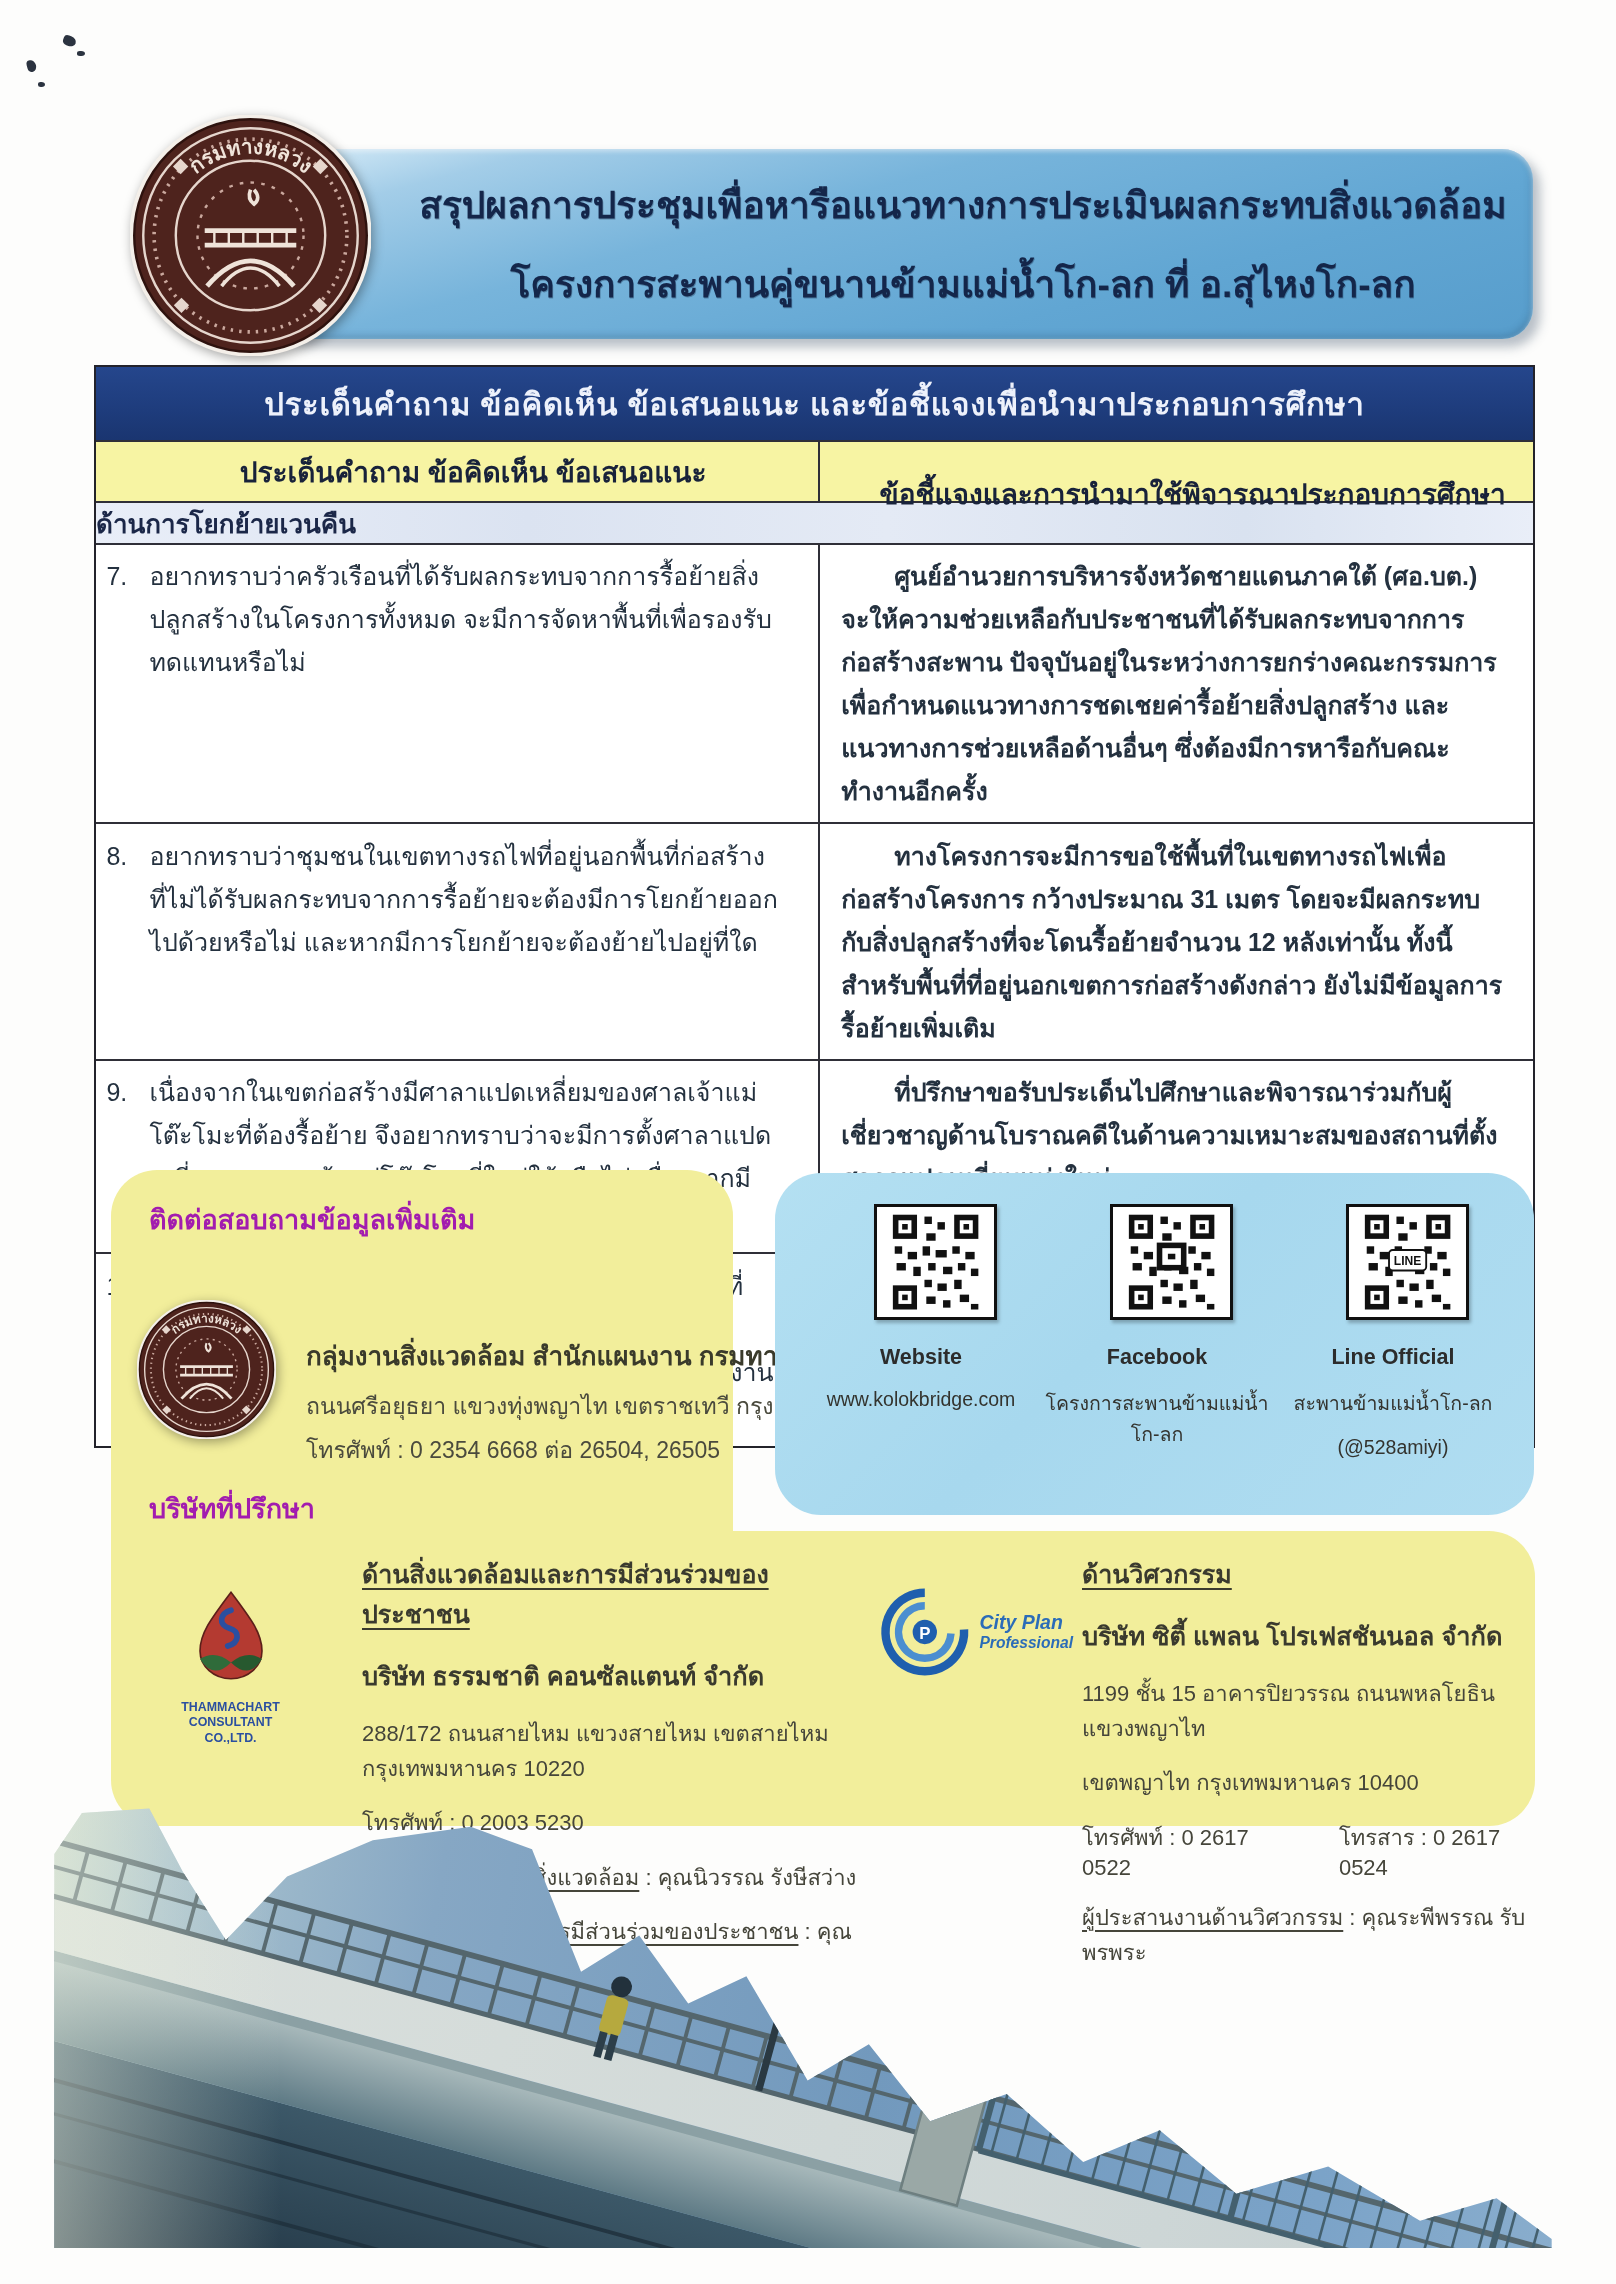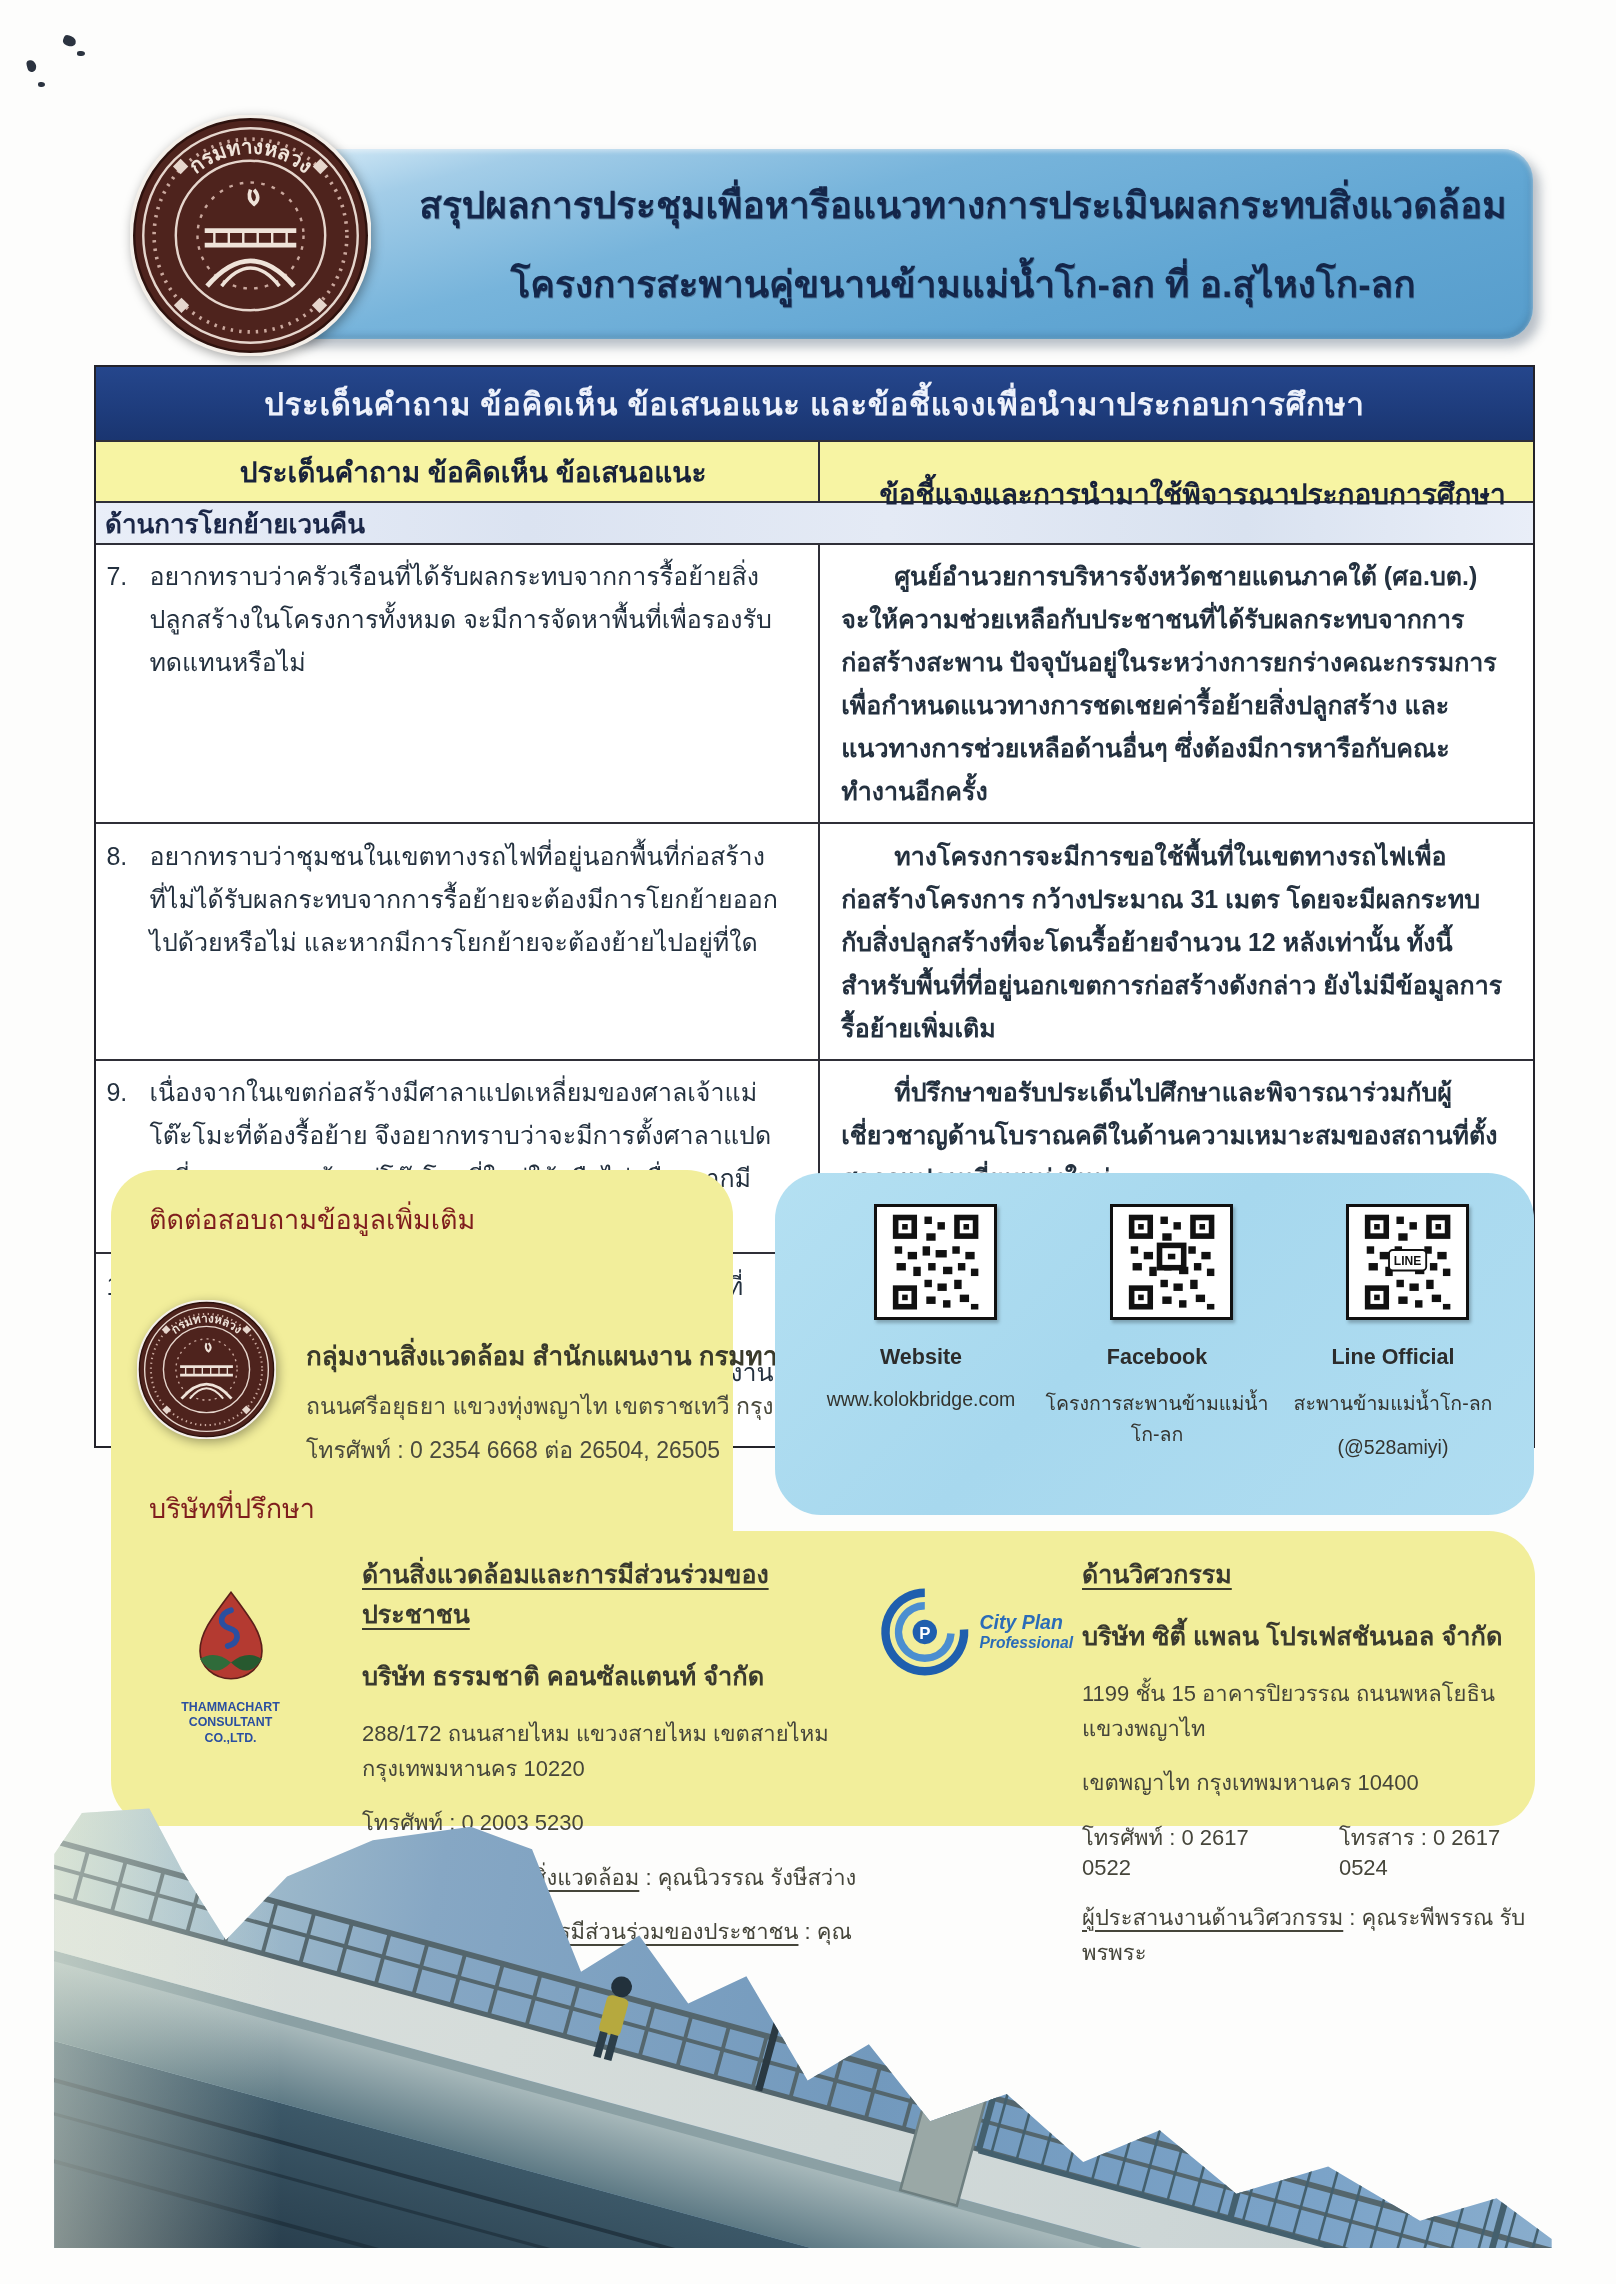--- a/index.html
+++ b/index.html
@@ -37,21 +37,21 @@
   .t-headrow{display:flex; height:59px; background:#f7f4a3; border-top:2px solid #2f2f38;}
   .t-headcell{
     display:flex; align-items:center; justify-content:center;
     font-size:28px; font-weight:bold; color:#18223a; box-sizing:border-box;padding-left:32px;
   }
   .t-headcell.c1{width:50.4%; border-right:2px solid #2f2f38;}
   .t-headcell.c2{width:49.6%;margin-top:44px;}
   .t-section{
     height:40px; border-top:2px solid #2f2f38;
     background:linear-gradient(90deg,#e9eef8 0%,#dbe3f1 30%,#e4eaf5 55%,#d9e2f0 80%,#e9eef8 100%);
-    display:flex; align-items:center; padding-left:9px;
+    display:flex; align-items:center; 
     font-size:26px; font-weight:bold; color:#1b2748;
   }
   .t-row{display:flex; border-top:2px solid #2f2f38; font-size:25px; line-height:1.72;}
   .t-row .qcell{width:50.4%; border-right:2px solid #2f2f38; box-sizing:border-box; padding:10.4px 15.6px 9px 10.4px; display:flex;}
   .t-row .qnum{width:43px; flex:none;}
   .t-row .qtext{flex:1; padding-right:22px;}
   .t-row .acell{width:49.6%; box-sizing:border-box; padding:10.4px 25px 9px 21px;}
   .t-row .acell p{margin:0; text-indent:53px;font-weight:bold;}
   .r7{min-height:168px;} .r8{min-height:168px;} .r9{min-height:137px;} .r10{min-height:128px;}
   
@@ -61,21 +61,21 @@
   }
   .consult-box{
     position:absolute; left:111px; top:1531px; width:1424px; height:295px;
     background:#f2ee9b; border-radius:0 46px 46px 46px;
   }
   .qr-box{
     position:absolute; left:775px; top:1173px; width:759px; height:342px;
     background:linear-gradient(135deg,#b4e0f2 0%,#a7d8ee 45%,#b0ddf1 100%);
     border-radius:46px;
   }
-  .box-title{position:absolute; font-size:27px; font-weight:normal; color:#7f1d1d;text-align:center;}
+  .box-title{position:absolute; font-size:27px; font-weight:bold; color:#a21caf;text-align:center;}
   .contact-org{position:absolute; left:306px; top:1335px; font-size:26px; font-weight:bold; color:#3a3a2b;}
   .contact-addr{position:absolute; left:306px; top:1388px; font-size:23px; color:#4a4a3d;}
   .contact-phone{position:absolute; left:306px; top:1432px; font-size:23px; color:#4a4a3d;}
   
   .qr-grid{position:absolute; left:803px; top:1204px; width:708px; display:flex;}
   .qr-item{flex:1; display:flex; flex-direction:column; align-items:center;}
   .qr-card{width:123px; height:116px; background:#fff; border:3.9px solid #101010; box-sizing:border-box; padding:3.9px; box-shadow:2px 2.6px 3.3px rgba(0,0,0,.25);margin-left:29px;}
   .qr-label{margin-top:25px; font-size:21.5px; font-weight:bold; color:#2c2c2c;}
   .qr-sub{margin-top:18px; font-size:19.5px; color:#33332e; text-align:center;}
   .qr-handle{margin-top:17px; font-size:19.5px; color:#33332e;}

